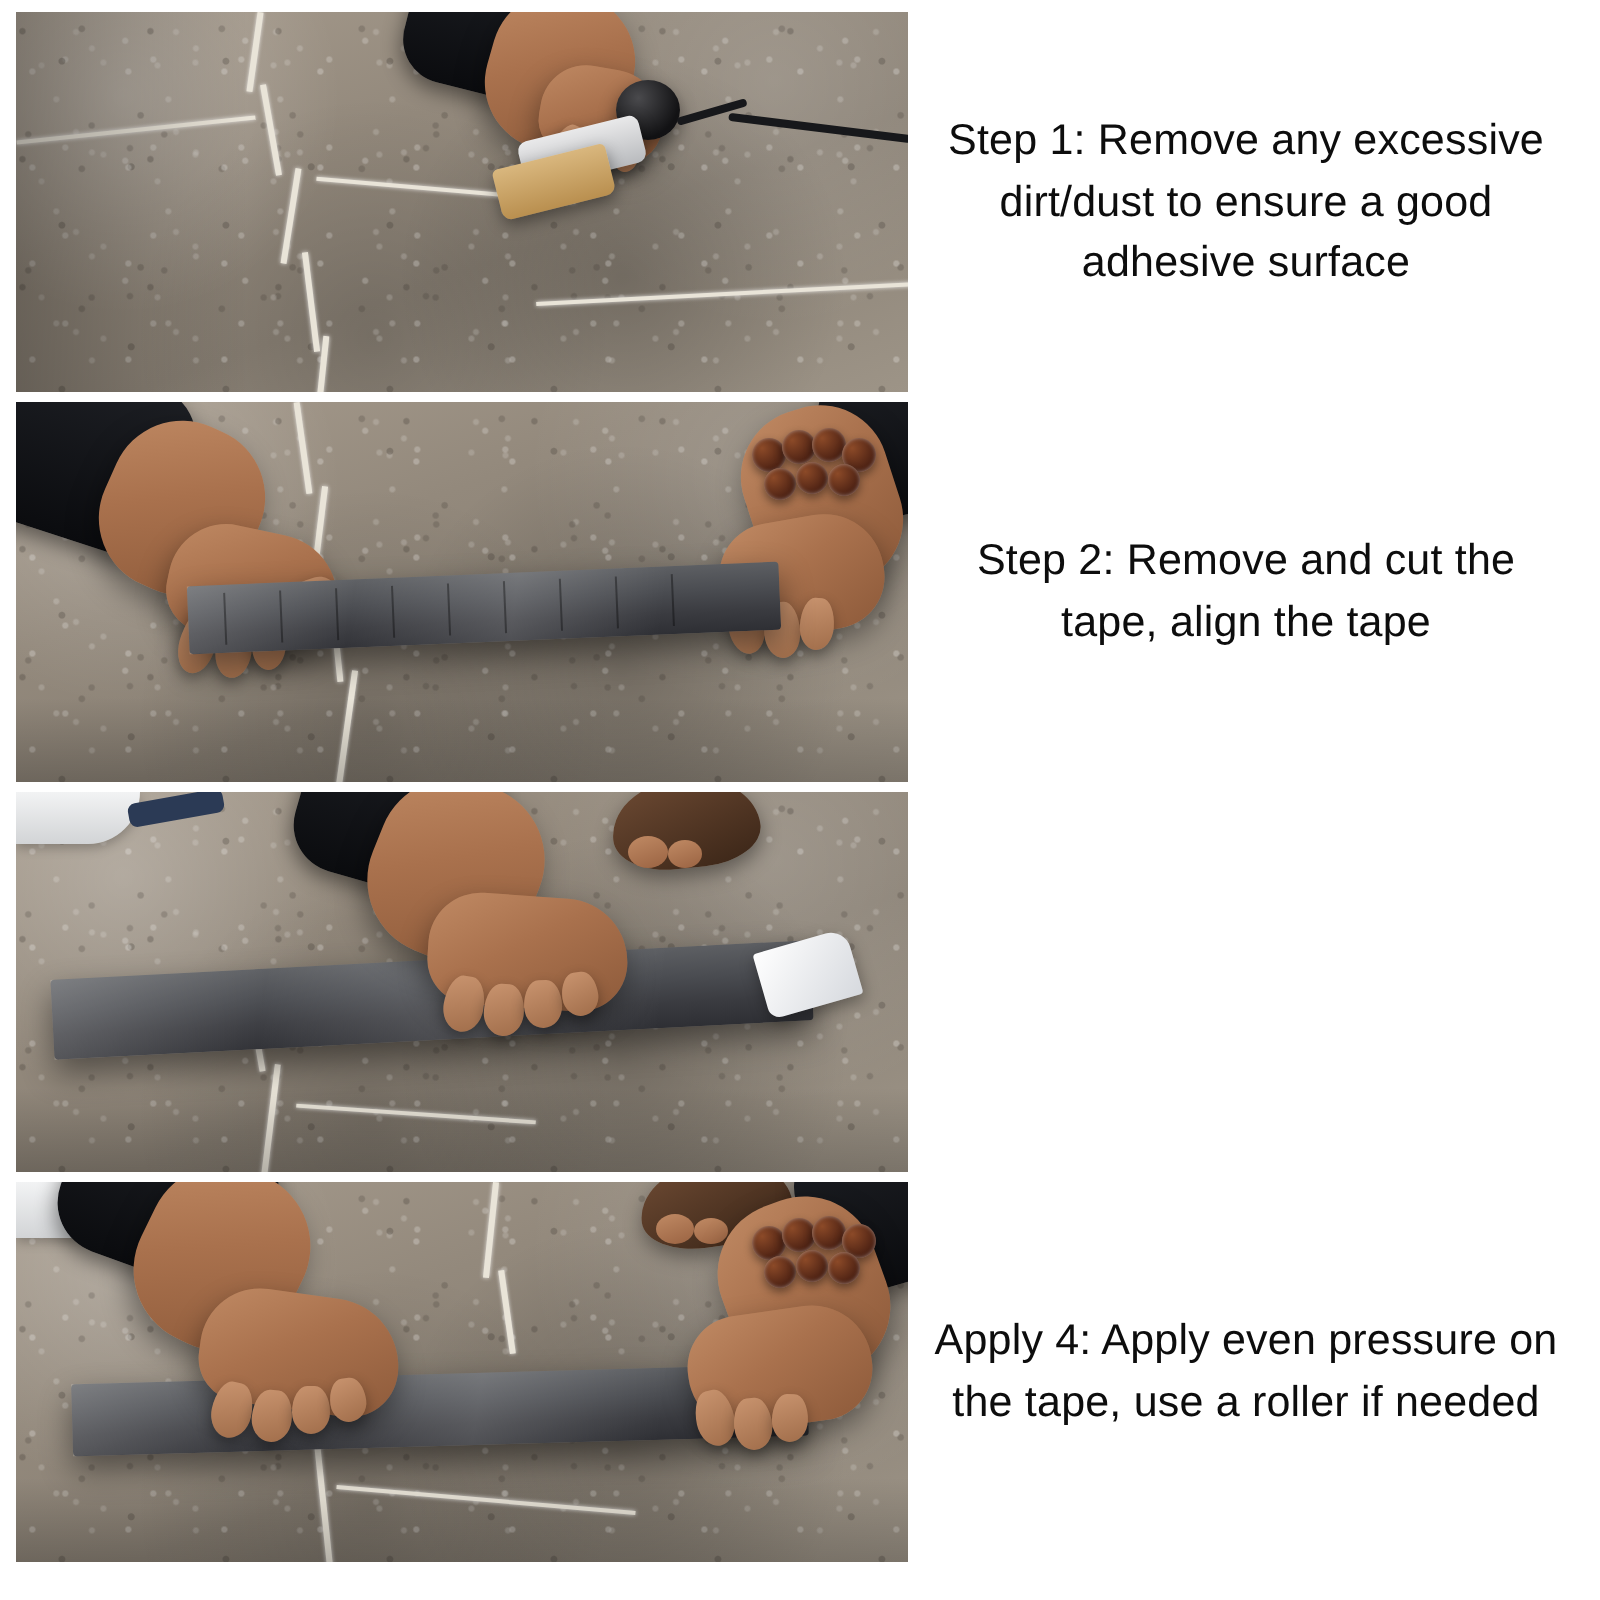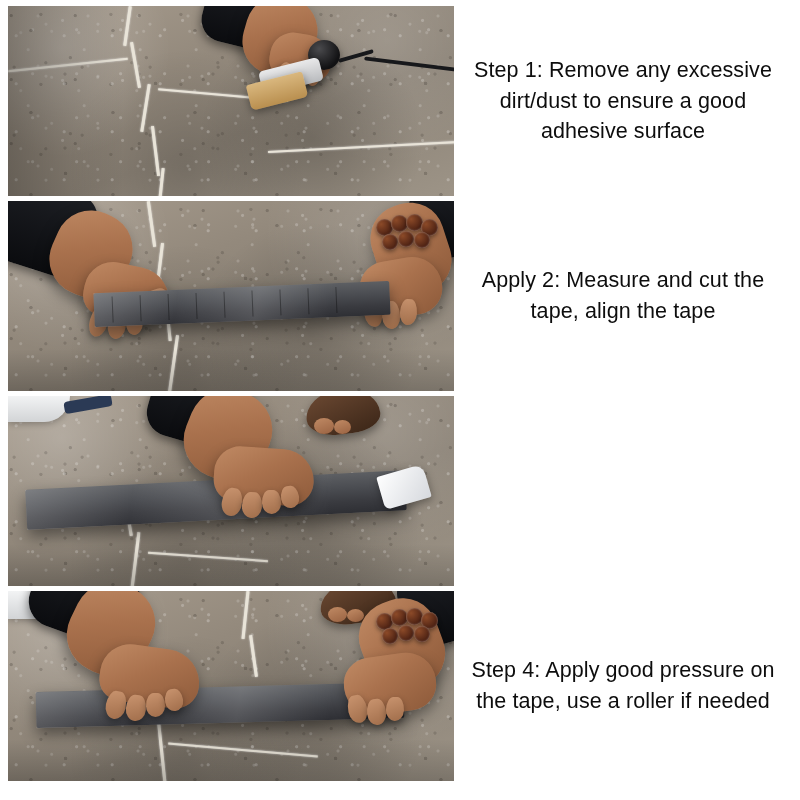--- a/index.html
+++ b/index.html
@@ -264,21 +264,21 @@
         <div style="position:absolute;left:130px;top:4px;width:1px;height:26px;background:rgba(0,0,0,0.35);"></div>
         <div style="position:absolute;left:158px;top:4px;width:1px;height:26px;background:rgba(0,0,0,0.35);"></div>
         <div style="position:absolute;left:186px;top:4px;width:1px;height:26px;background:rgba(0,0,0,0.35);"></div>
         <div style="position:absolute;left:214px;top:4px;width:1px;height:26px;background:rgba(0,0,0,0.35);"></div>
         <div style="position:absolute;left:242px;top:4px;width:1px;height:26px;background:rgba(0,0,0,0.35);"></div>
       </div>
 
       <div class="shadow-bottom"></div>
     </div>
     <div class="caption">
-      <span class="caption-text">Apply 2: Measure and cut the tape, align the tape</span>
+      <span class="caption-text">Step 2: Remove and cut the tape, align the tape</span>
     </div>
   </div>
 
   <div class="step-row">
     <div class="photo" style="height:190px">
       <div class="ground"></div>
       <div class="speckle"></div>
       <div class="crack" style="left:118px;top:96px;width:3px;height:44px;transform:rotate(-10deg);"></div>
       <div class="crack" style="left:126px;top:136px;width:3px;height:56px;transform:rotate(7deg);"></div>
       <div class="crack" style="left:140px;top:160px;width:120px;height:2px;transform:rotate(4deg);"></div>
@@ -344,17 +344,17 @@
       <div class="bracelet" style="left:390px;top:34px;width:16px;height:16px;"></div>
       <div class="bracelet" style="left:406px;top:35px;width:16px;height:16px;"></div>
       <div class="limb" style="left:336px;top:64px;width:92px;height:58px;border-radius:26px 30px 26px 30px;transform:rotate(-8deg);"></div>
       <div class="finger" style="left:340px;top:104px;width:19px;height:28px;transform:rotate(-12deg);"></div>
       <div class="finger" style="left:359px;top:108px;width:19px;height:26px;transform:rotate(-6deg);"></div>
       <div class="finger" style="left:378px;top:106px;width:18px;height:24px;transform:rotate(2deg);"></div>
 
       <div class="shadow-bottom"></div>
     </div>
     <div class="caption">
-      <span class="caption-text">Step 4: Apply good pressure on the tape, use a roller if needed</span>
+      <span class="caption-text">Apply 4: Apply even pressure on the tape, use a roller if needed</span>
     </div>
   </div>
 
 </div>
 
 </body></html>

